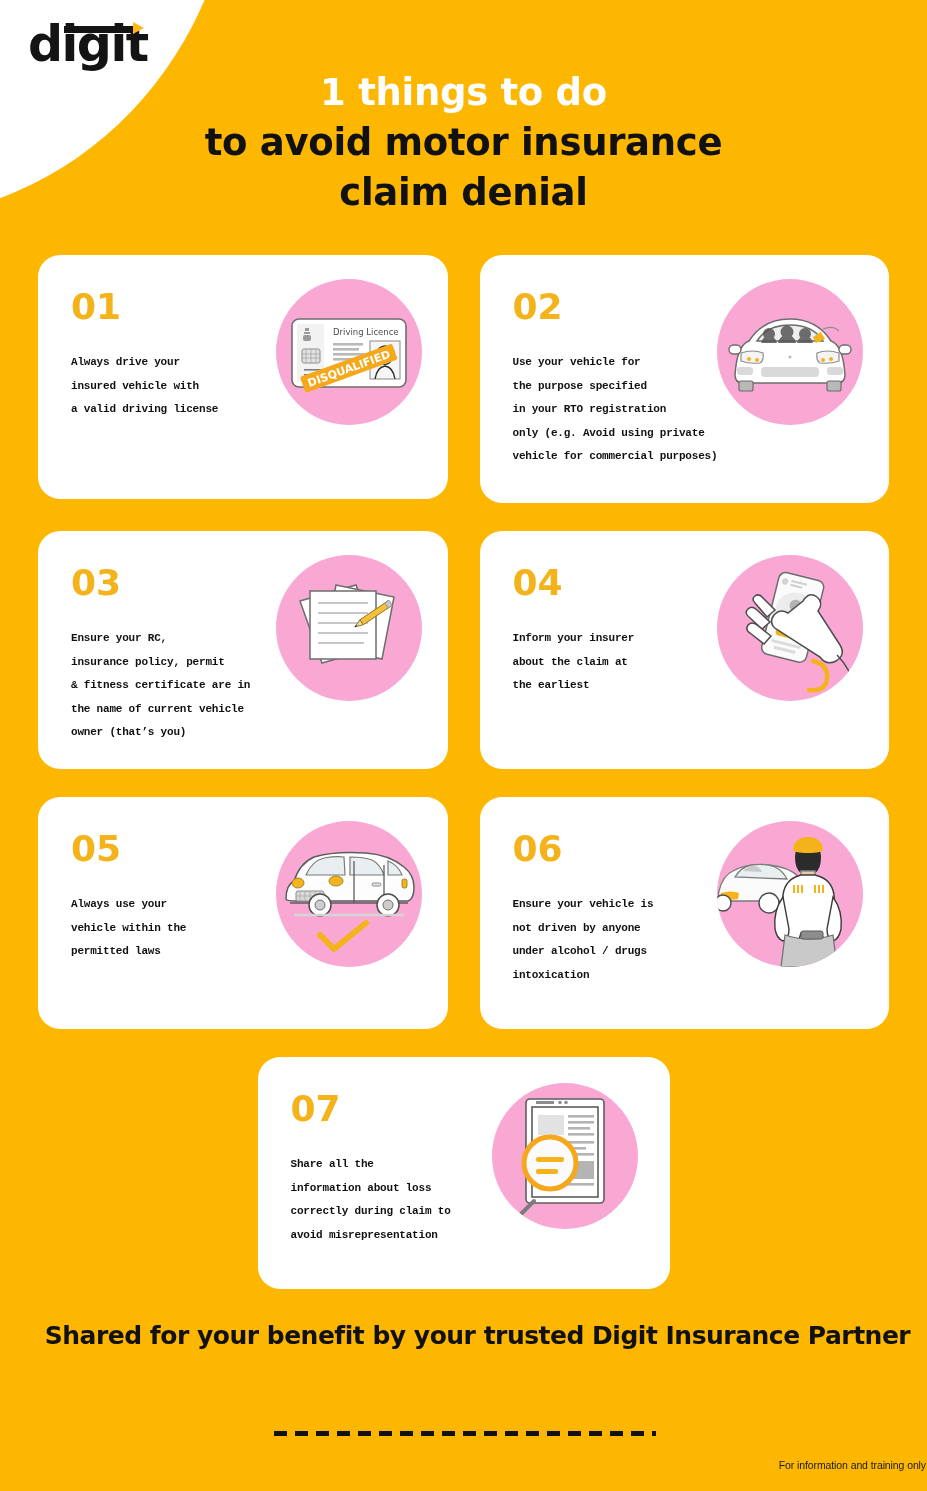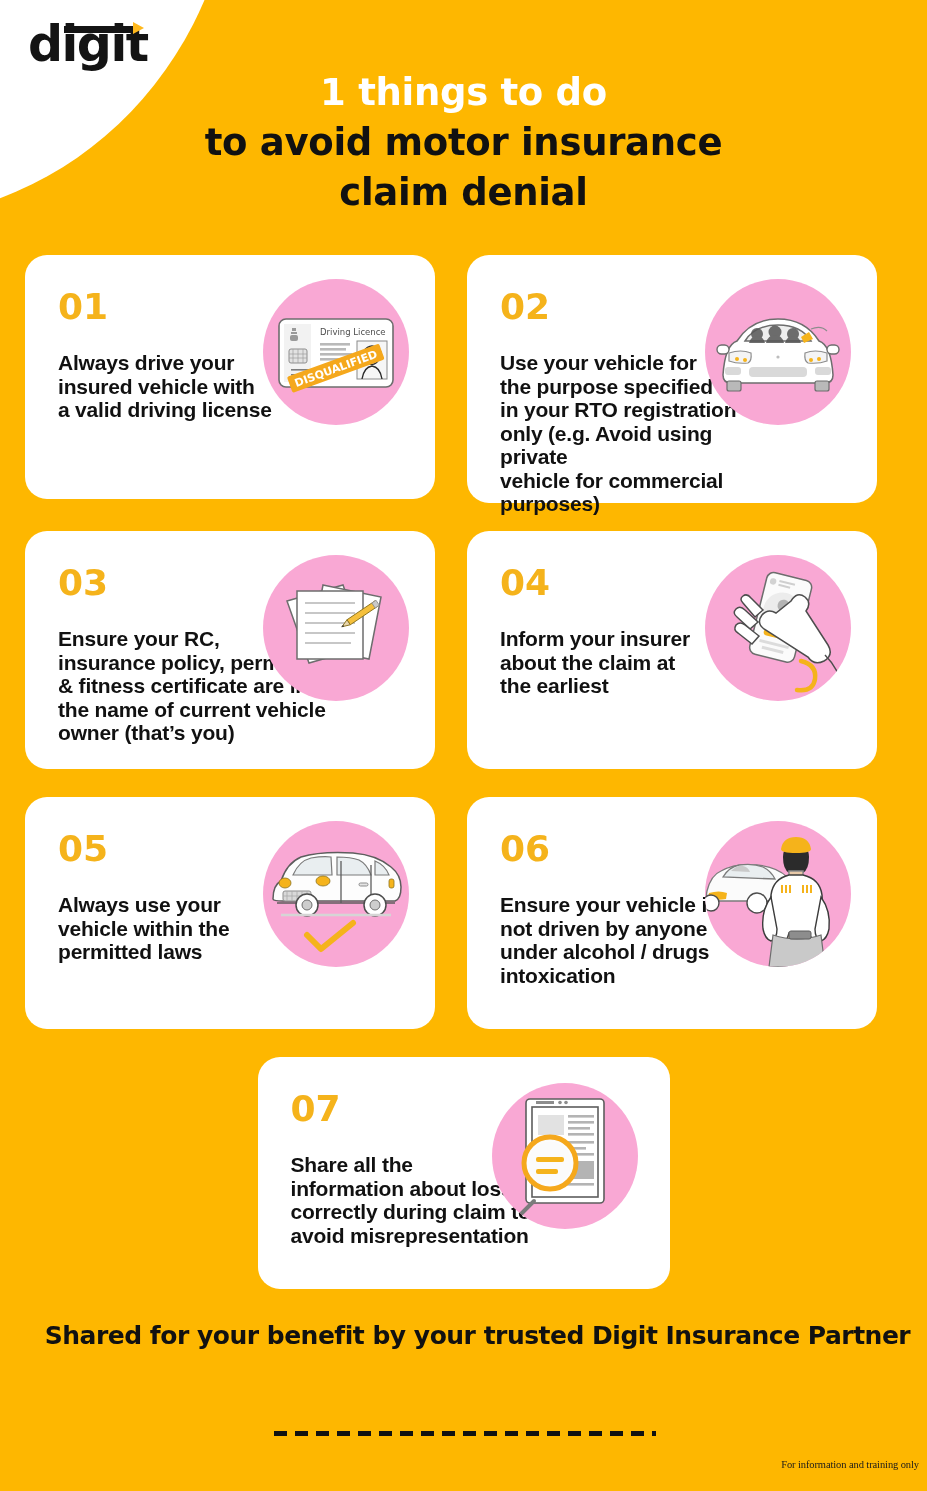--- a/index.html
+++ b/index.html
@@ -54,21 +54,21 @@
   .title-line2, .title-line3 {
     font-family: "DejaVu Sans", sans-serif;
     font-size: 37px; font-weight: bold; color: #111111;
     line-height: 50px; letter-spacing: -0.3px;
   }
 
   
   .grid {
     position: relative;
     width: 927px;
-    padding: 0 25px;
+    padding: 0 38px;
   }
   .row { display: flex; gap: 32px; margin-bottom: 28px; }
   .row.center { justify-content: center; }
 
   .card {
     background: #ffffff;
     border-radius: 22px;
     position: relative;
     width: 410px;
     padding: 34px 28px 30px 33px;
@@ -80,22 +80,22 @@
   .card.tall4 { height: 232px; }
   .card.solo  { width: 412px; height: 232px; }
 
   .num {
     font-family: "DejaVu Sans", sans-serif;
     font-size: 36px; font-weight: bold;
     color: #F5B31B; line-height: 36px;
     margin-bottom: 26px;
   }
   .card-text {
-    font-family: Liberation Sans, sans-serif;
-    font-size: 21px; font-weight: bold; color: #111111;
+    font-family: Liberation Mono, monospace;
+    font-size: 11px; font-weight: bold; color: #111111;
     line-height: 23.5px; letter-spacing: -0.2px;
     max-width: 270px;
     white-space: pre-line;
   }
   .card.solo .card-text { max-width: 250px; }
 
   .icon-wrap {
     position: absolute; right: 26px; top: 24px;
     width: 146px; height: 146px;
   }
@@ -116,22 +116,22 @@
     letter-spacing: -0.5px;
     margin-top: 32px;
   }
   .dashed {
     position: absolute; left: 274px; top: 110px;
     width: 382px; height: 5px;
     background: repeating-linear-gradient(
       to right, #111111 0 13px, transparent 13px 21px);
   }
   .disclaimer {
-    position: absolute; right: 8px; top: 138px;
-    font-family: Liberation Serif, serif;
+    position: absolute; right: 1px; top: 138px;
+    font-family: Liberation Sans, sans-serif;
     font-size: 10.5px; color: #1a1a1a; letter-spacing: -0.1px;
   }
 </style>
 </head>
 <body>
 
 <div class="header">
   <div class="white-curve"></div>
 
   <div class="logo">

